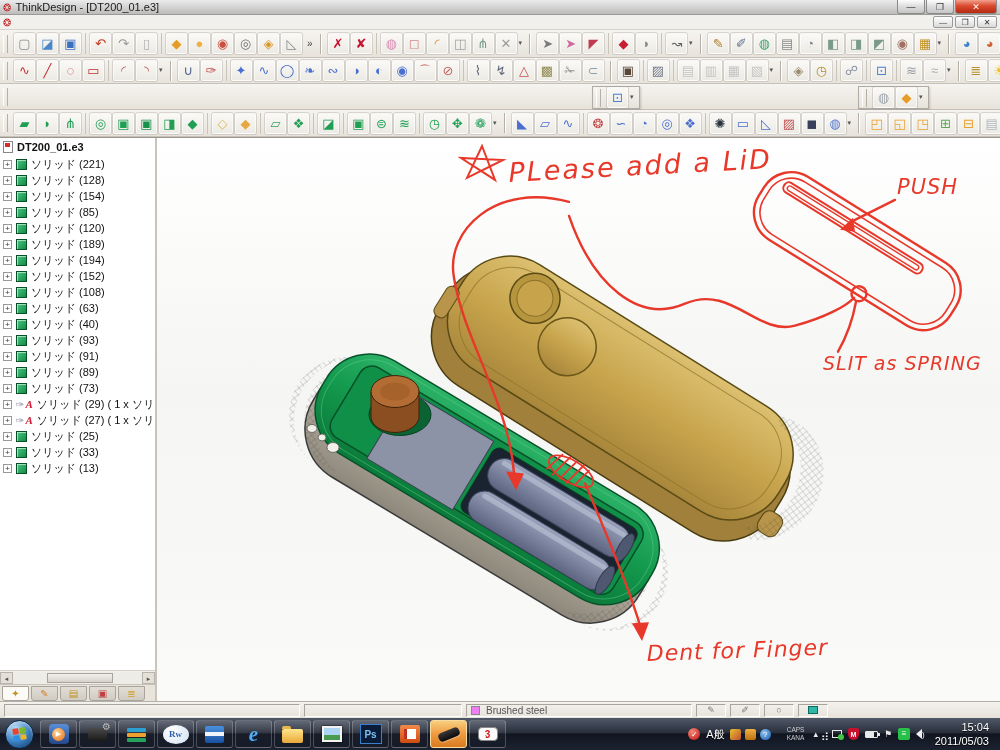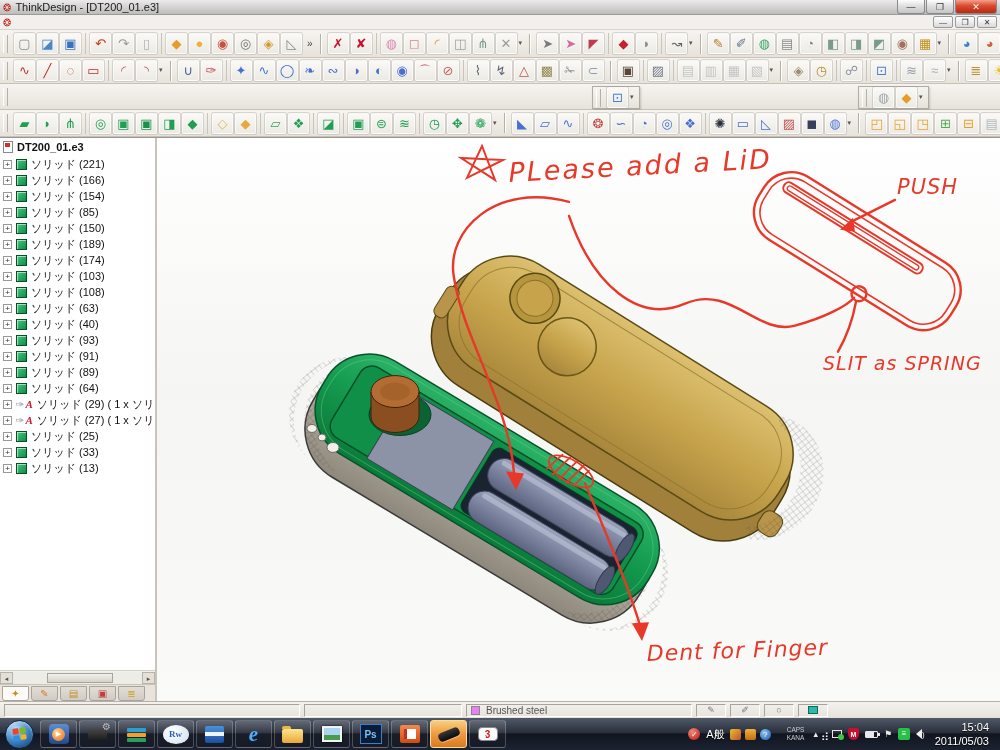--- a/index.html
+++ b/index.html
@@ -620,51 +620,51 @@
       </div>
       <div class="tree-items">
           <div class="trow">
             <span class="texp">+</span>
             <span class="tico-cube"></span>
             <span class="tlabel">ソリッド (221)</span>
           </div>
           <div class="trow">
             <span class="texp">+</span>
             <span class="tico-cube"></span>
-            <span class="tlabel">ソリッド (166)</span>
+            <span class="tlabel">ソリッド (128)</span>
           </div>
           <div class="trow">
             <span class="texp">+</span>
             <span class="tico-cube"></span>
             <span class="tlabel">ソリッド (154)</span>
           </div>
           <div class="trow">
             <span class="texp">+</span>
             <span class="tico-cube"></span>
             <span class="tlabel">ソリッド (85)</span>
           </div>
           <div class="trow">
             <span class="texp">+</span>
             <span class="tico-cube"></span>
-            <span class="tlabel">ソリッド (150)</span>
+            <span class="tlabel">ソリッド (120)</span>
           </div>
           <div class="trow">
             <span class="texp">+</span>
             <span class="tico-cube"></span>
             <span class="tlabel">ソリッド (189)</span>
           </div>
           <div class="trow">
             <span class="texp">+</span>
             <span class="tico-cube"></span>
-            <span class="tlabel">ソリッド (174)</span>
-          </div>
-          <div class="trow">
-            <span class="texp">+</span>
-            <span class="tico-cube"></span>
-            <span class="tlabel">ソリッド (103)</span>
+            <span class="tlabel">ソリッド (194)</span>
+          </div>
+          <div class="trow">
+            <span class="texp">+</span>
+            <span class="tico-cube"></span>
+            <span class="tlabel">ソリッド (152)</span>
           </div>
           <div class="trow">
             <span class="texp">+</span>
             <span class="tico-cube"></span>
             <span class="tlabel">ソリッド (108)</span>
           </div>
           <div class="trow">
             <span class="texp">+</span>
             <span class="tico-cube"></span>
             <span class="tlabel">ソリッド (63)</span>
@@ -685,21 +685,21 @@
             <span class="tlabel">ソリッド (91)</span>
           </div>
           <div class="trow">
             <span class="texp">+</span>
             <span class="tico-cube"></span>
             <span class="tlabel">ソリッド (89)</span>
           </div>
           <div class="trow">
             <span class="texp">+</span>
             <span class="tico-cube"></span>
-            <span class="tlabel">ソリッド (64)</span>
+            <span class="tlabel">ソリッド (73)</span>
           </div>
           <div class="trow">
             <span class="texp">+</span>
             <span class="tico-brush">✑</span>
             <span class="tico-ref">A</span>
             <span class="tlabel">ソリッド (29) ( 1 x ソリッ</span>
           </div>
           <div class="trow">
             <span class="texp">+</span>
             <span class="tico-brush">✑</span>

